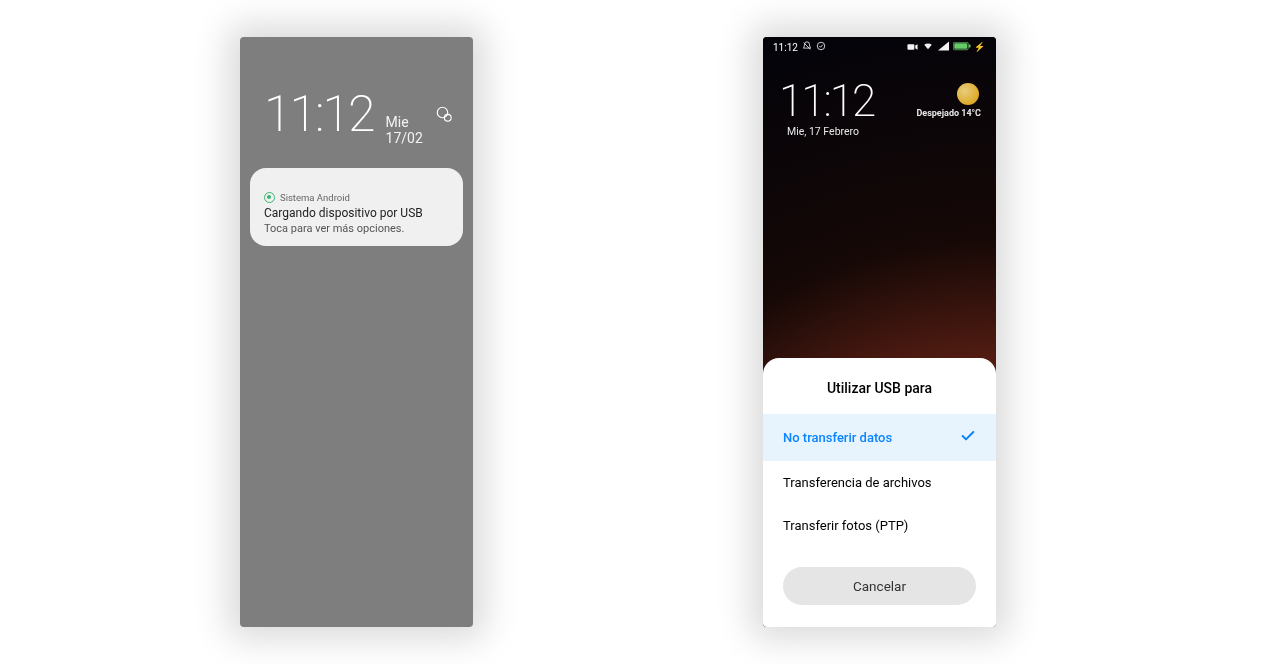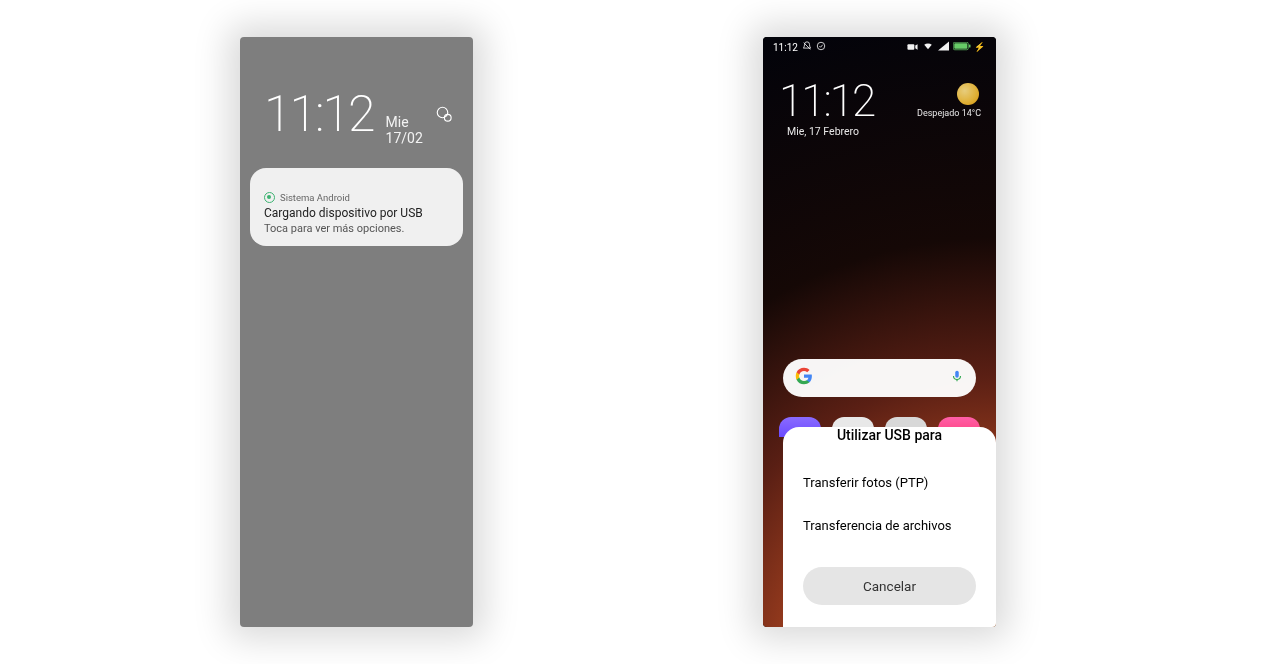--- a/index.html
+++ b/index.html
@@ -135,20 +135,21 @@
     font-size: 10.5px;
     margin-top: 2px;
     opacity: 0.9;
     padding-left: 8px;
   }
   .weather {
     text-align: center;
     font-size: 9px;
     opacity: 0.9;
     margin-top: 4px;
+    font-weight: bold;
   }
   .weather-icon {
     width: 22px;
     height: 22px;
     border-radius: 50%;
     background: radial-gradient(circle at 35% 35%, #ffe38a, #f7c23a 60%, #e8a20f);
     margin: 0 2px 3px auto;
   }
 
   .search-pill {
@@ -181,21 +182,21 @@
   .dock3{background:#d8d8d8;}
   .dock4{background:linear-gradient(#ff5fa8,#ff3f7a);}
 
   .sheet {
     position: absolute;
     left: 0;
     right: 0;
     bottom: 0;
     background: #fff;
     border-radius: 16px 16px 0 0;
-    margin-left: 20px;
+    padding-top: 22px;
   }
   .sheet-title {
     font-size: 14px;
     font-weight: 500;
     text-align: center;
     color: #000;
     margin-bottom: 18px;
   }
   .sheet-option {
     display: flex;
@@ -331,24 +332,32 @@
   <div class="dock-row">
     <div class="dock-app dock1"></div>
     <div class="dock-app dock2"></div>
     <div class="dock-app dock3"></div>
     <div class="dock-app dock4"></div>
   </div>
 
   <div class="sheet">
     <div class="sheet-title">Utilizar USB para</div>
 
+    <div class="sheet-option selected">
+      <span>No transferir datos</span>
+      <span class="check-icon">
+        <svg width="16" height="16" viewBox="0 0 24 24" fill="none" stroke="#0a84ff" stroke-width="3" stroke-linecap="round" stroke-linejoin="round">
+            <polyline points="20 6 9 17 4 12"></polyline>
+          </svg>
+      </span>
+    </div>
+    <div class="sheet-option">
+      <span>Transferencia de archivos</span>
+    </div>
     <div class="sheet-option">
       <span>Transferir fotos (PTP)</span>
     </div>
-    <div class="sheet-option">
-      <span>Transferencia de archivos</span>
-    </div>
 
     <div class="cancel-btn">
       <span>Cancelar</span>
     </div>
   </div>
 </div>
 
 </body></html>

